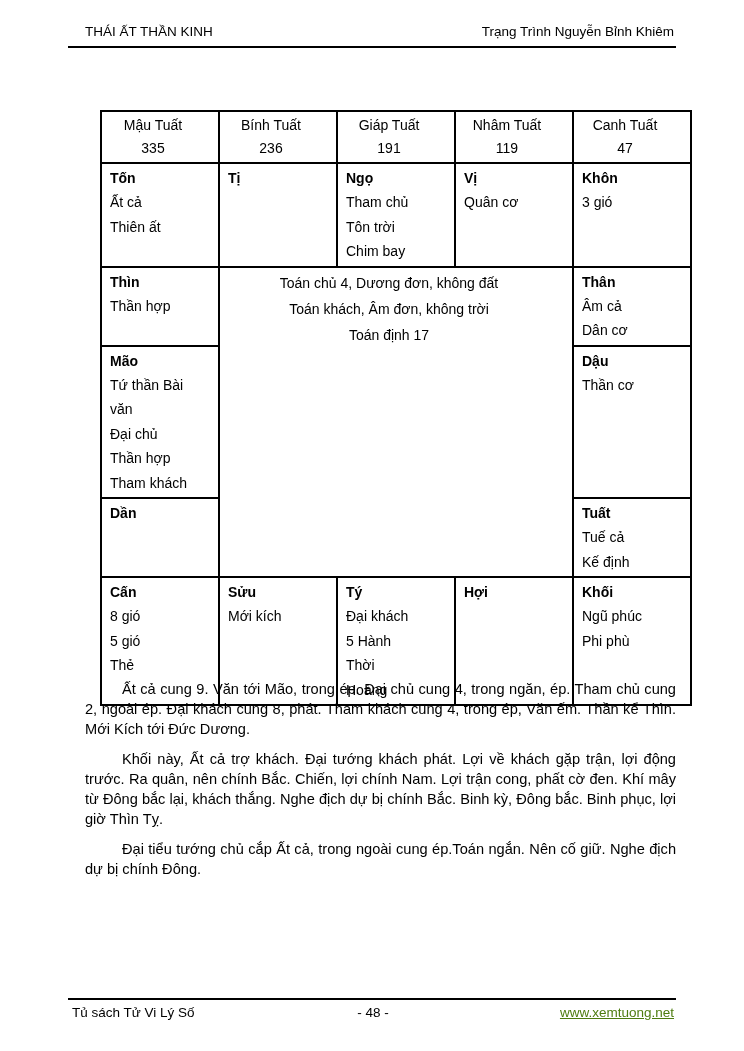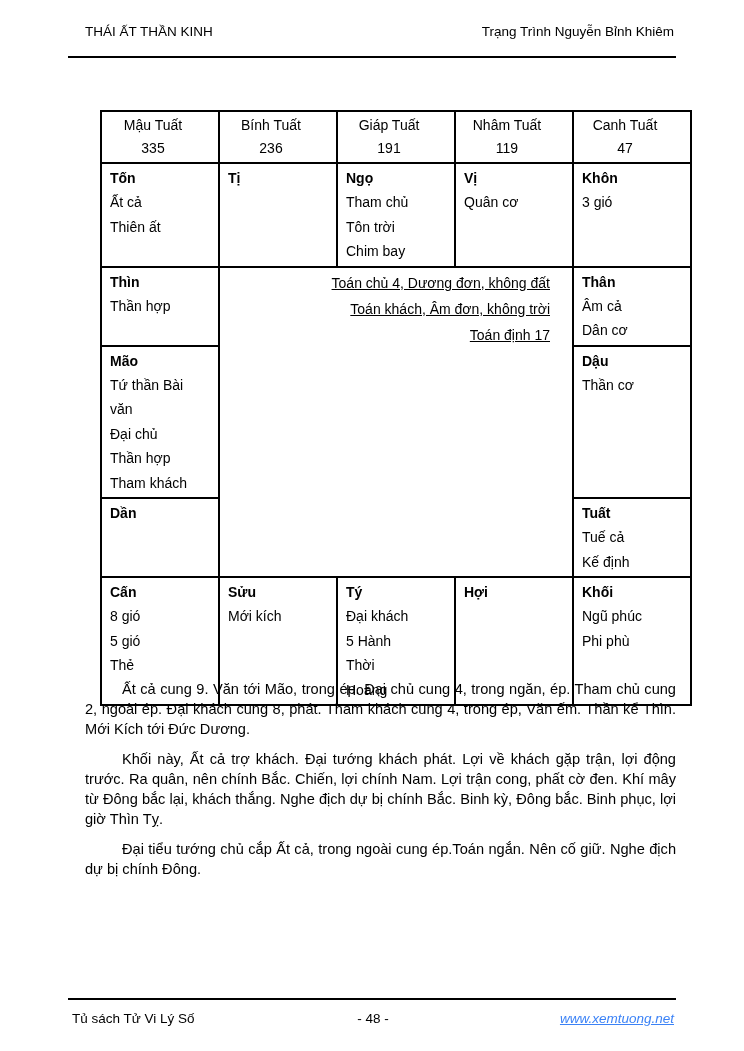--- a/index.html
+++ b/index.html
@@ -6,56 +6,56 @@
   html,body { background:#e8e8e8; }
   body { font-family:"Liberation Sans", sans-serif; color:#000; }
   .page {
     position:relative; width:744px; height:1051px; background:#ffffff;
     margin:0 auto; overflow:hidden;
   }
   
   .header {
     position:absolute; top:24px; left:68px; width:608px;
     display:flex; justify-content:space-between; align-items:flex-end;
-    border-bottom:2px solid #000; padding:0 2px 17px 17px; font-size:13.5px;
+    border-bottom:2px solid #000; padding:0 2px 7px 17px; font-size:13.5px;
   }
   
   table.chart {
     position:absolute; top:110px; left:100px; width:592px;
     border-collapse:collapse; table-layout:fixed; font-size:14px;
   }
   table.chart td { border:2px solid #000; vertical-align:top; padding:2px 22px 2px 8px; overflow:hidden; }
   td.year { text-align:center; vertical-align:middle; line-height:23px; padding:2px; }
   tr.r-year   { height:48px; }
   tr.r-top    { height:100px; }
   tr.r-mid1   { height:73px; }
   tr.r-mid2   { height:125px; }
   tr.r-mid3   { height:73px; }
   tr.r-bottom { height:122px; }
   .cell-label { font-weight:bold; line-height:24px; }
   .cell-line  { line-height:24.5px; }
   td.center-cell {
-    text-align:right; vertical-align:middle; line-height:26px; padding:2px;text-decoration:underline;
+    text-align:center; vertical-align:middle; line-height:26px; padding:2px;
   }
   
   .body-text {
     position:absolute; top:679px; left:85px; width:591px;
     font-size:14.6px; line-height:20px; text-align:justify;
   }
   .body-text p { text-indent:37px; margin-bottom:10px; }
   
   .footer {
     position:absolute; top:998px; left:68px; width:608px;
-    border-top:2px solid #000; padding:11px 2px 0 4px;
+    border-top:2px solid #000; padding:5px 2px 0 4px;
     display:flex; align-items:baseline; font-size:13.5px;
   }
   .footer .f-left   { flex:1; text-align:left; }
   .footer .f-center { flex:1; text-align:center; }
   .footer .f-right  { flex:1; text-align:right; }
-  .link { text-decoration:underline; color:#3b82f6; cursor:pointer;font-style:italic; }
+  .link { text-decoration:underline; color:#4d7c0f; cursor:pointer; }
 </style>
 </head>
 <body>
 
 <div class="page">
 
   <div class="header">
     <span>THÁI ẤT THẦN KINH</span>
     <span>Trạng Trình Nguyễn Bỉnh Khiêm</span>
   </div>

